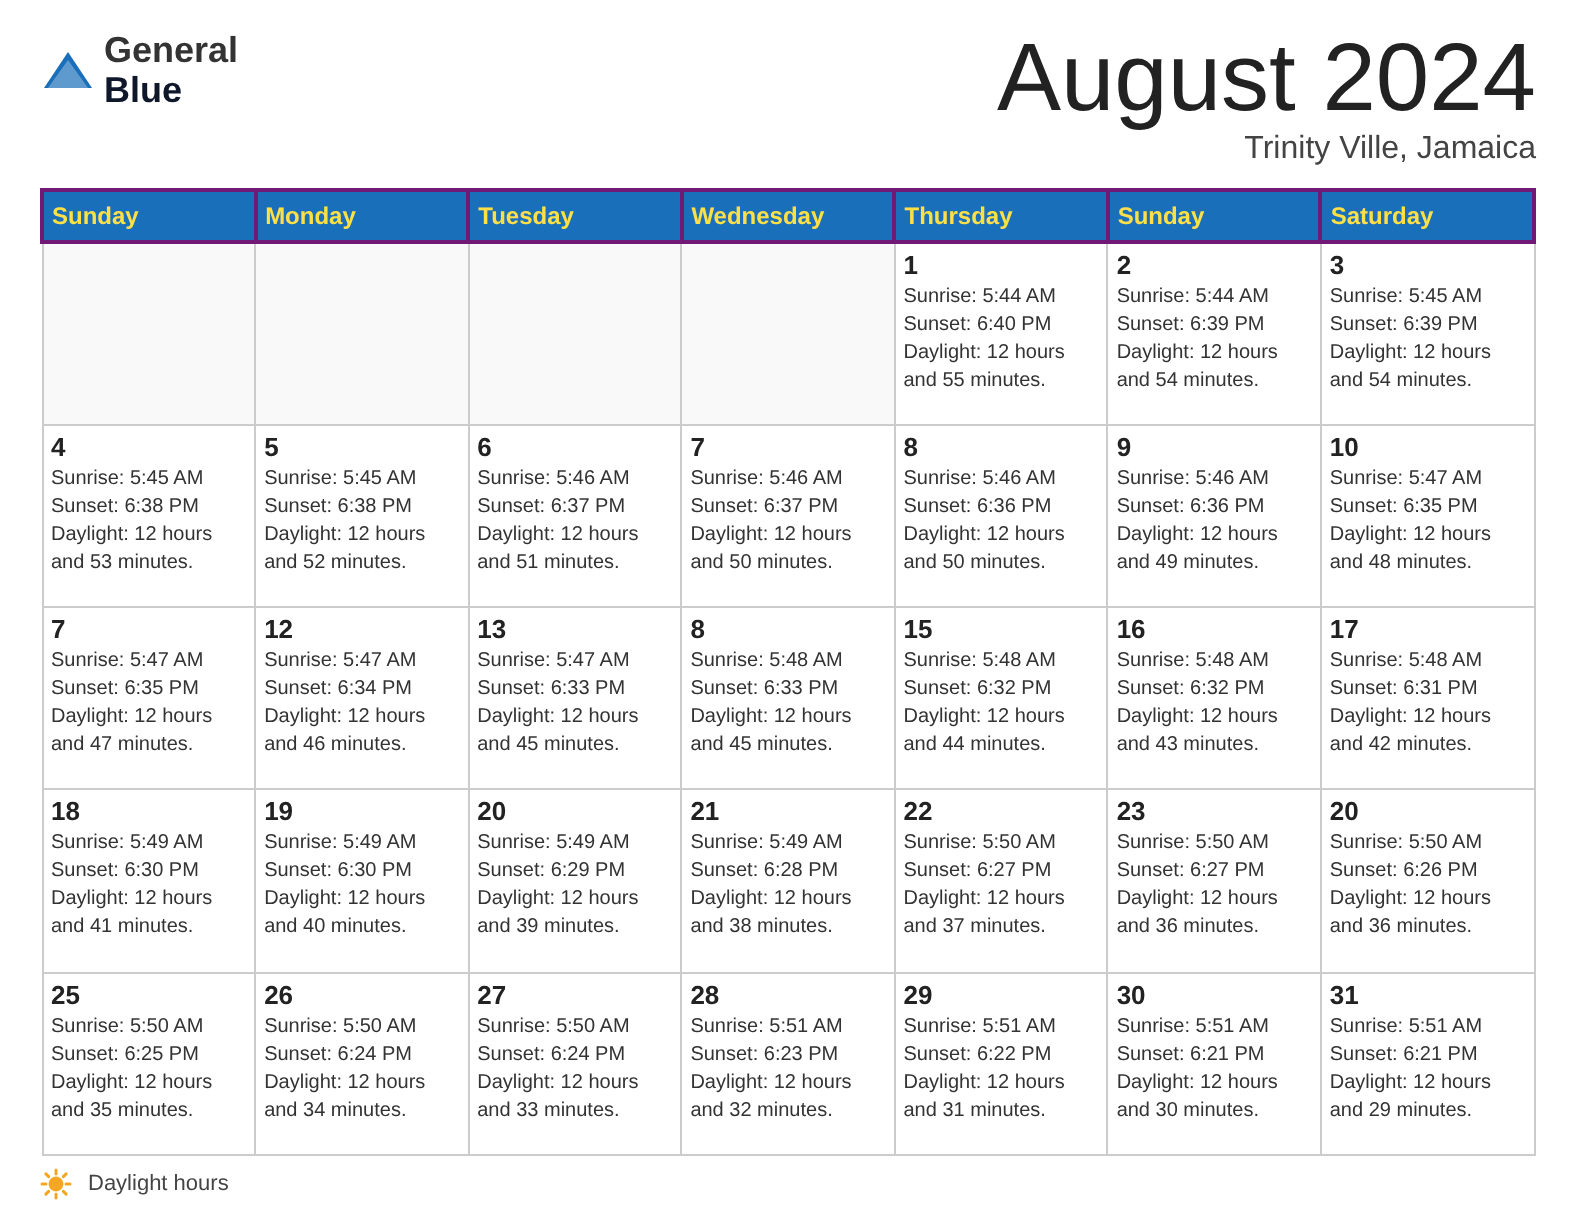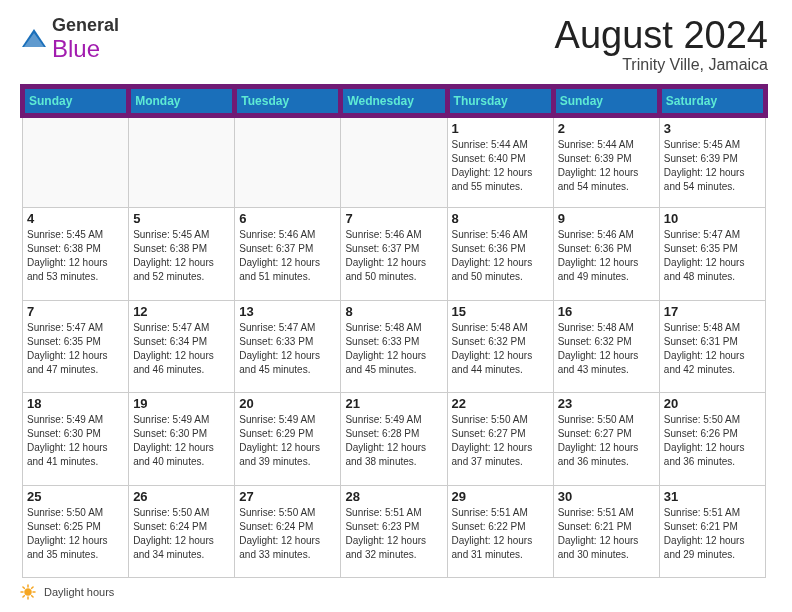--- a/index.html
+++ b/index.html
@@ -32,56 +32,56 @@
       display: flex;
       flex-direction: column;
       line-height: 1.1;
     }
     .logo-general {
       font-size: 18px;
       font-weight: bold;
       color: #333;
     }
     .logo-blue {
-      font-size: 24px;
-      font-weight: normal;
-      color: #a21caf;
+      font-size: 18px;
+      font-weight: bold;
+      color: #0f172a;
     }
     .logo-icon {
       width: 28px;
       height: 28px;
     }
     .title-area {
       text-align: right;
     }
     .month-title {
-      font-size: 38px;
+      font-size: 48px;
       font-weight: normal;
       color: #222;
       line-height: 1;
     }
     .location {
       font-size: 16px;
       color: #444;
       margin-top: 2px;
     }
     .calendar {
       flex: 1;
       border-collapse: collapse;
       width: 100%;
       table-layout: fixed;
     }
     .calendar thead tr th {
       background: #1a6fba;
-      color: #5eead4;
+      color: #fde047;
       font-size: 12px;
       font-weight: bold;
       padding: 5px 4px;
       text-align: left;
-      border: 5px solid #701a75;
+      border: 2px solid #701a75;
     }
     .calendar tbody tr td {
       vertical-align: top;
       border: 1px solid #ccc;
       padding: 3px 4px;
       font-size: 9.5px;
       color: #333;
       background: #fff;
       height: 88px;
     }

